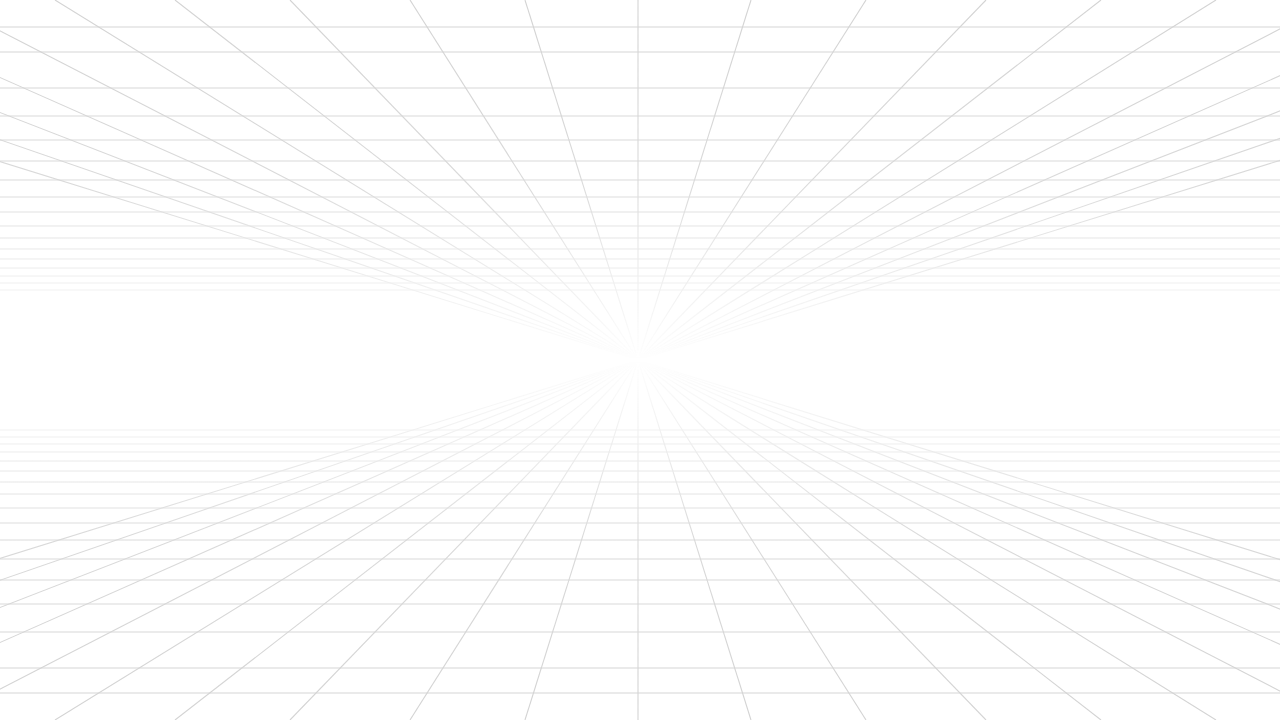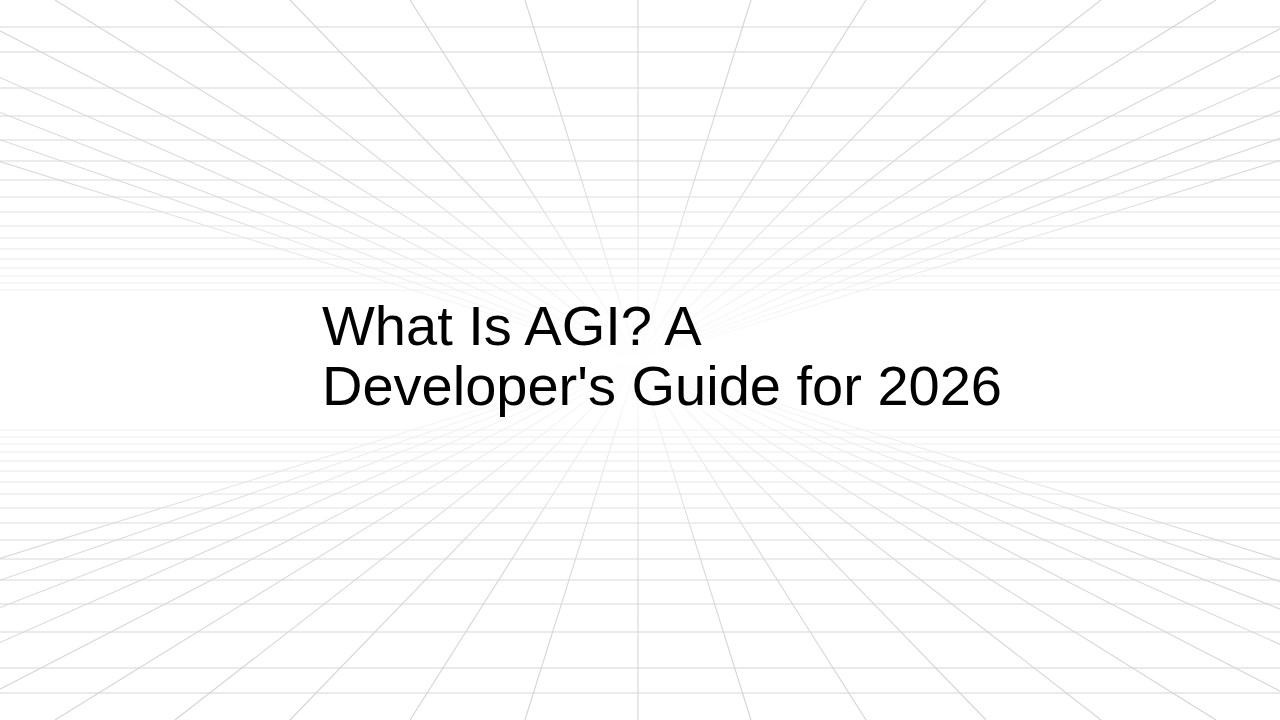--- a/index.html
+++ b/index.html
@@ -186,17 +186,14 @@
           <line x1="1336" y1="720" x2="638" y2="360"></line>
           <line x1="1451" y1="720" x2="638" y2="360"></line>
           <line x1="1566" y1="720" x2="638" y2="360"></line>
           <line x1="1681" y1="720" x2="638" y2="360"></line>
           <line x1="1796" y1="720" x2="638" y2="360"></line>
         </g>
       </g>
     </svg>
   </div>
 
-  <div id="title-block">
-    <h1 id="slide-title">What Is AGI? A Developer's Guide for 2026</h1>
-  </div>
 
 </div>
 
 </body></html>

